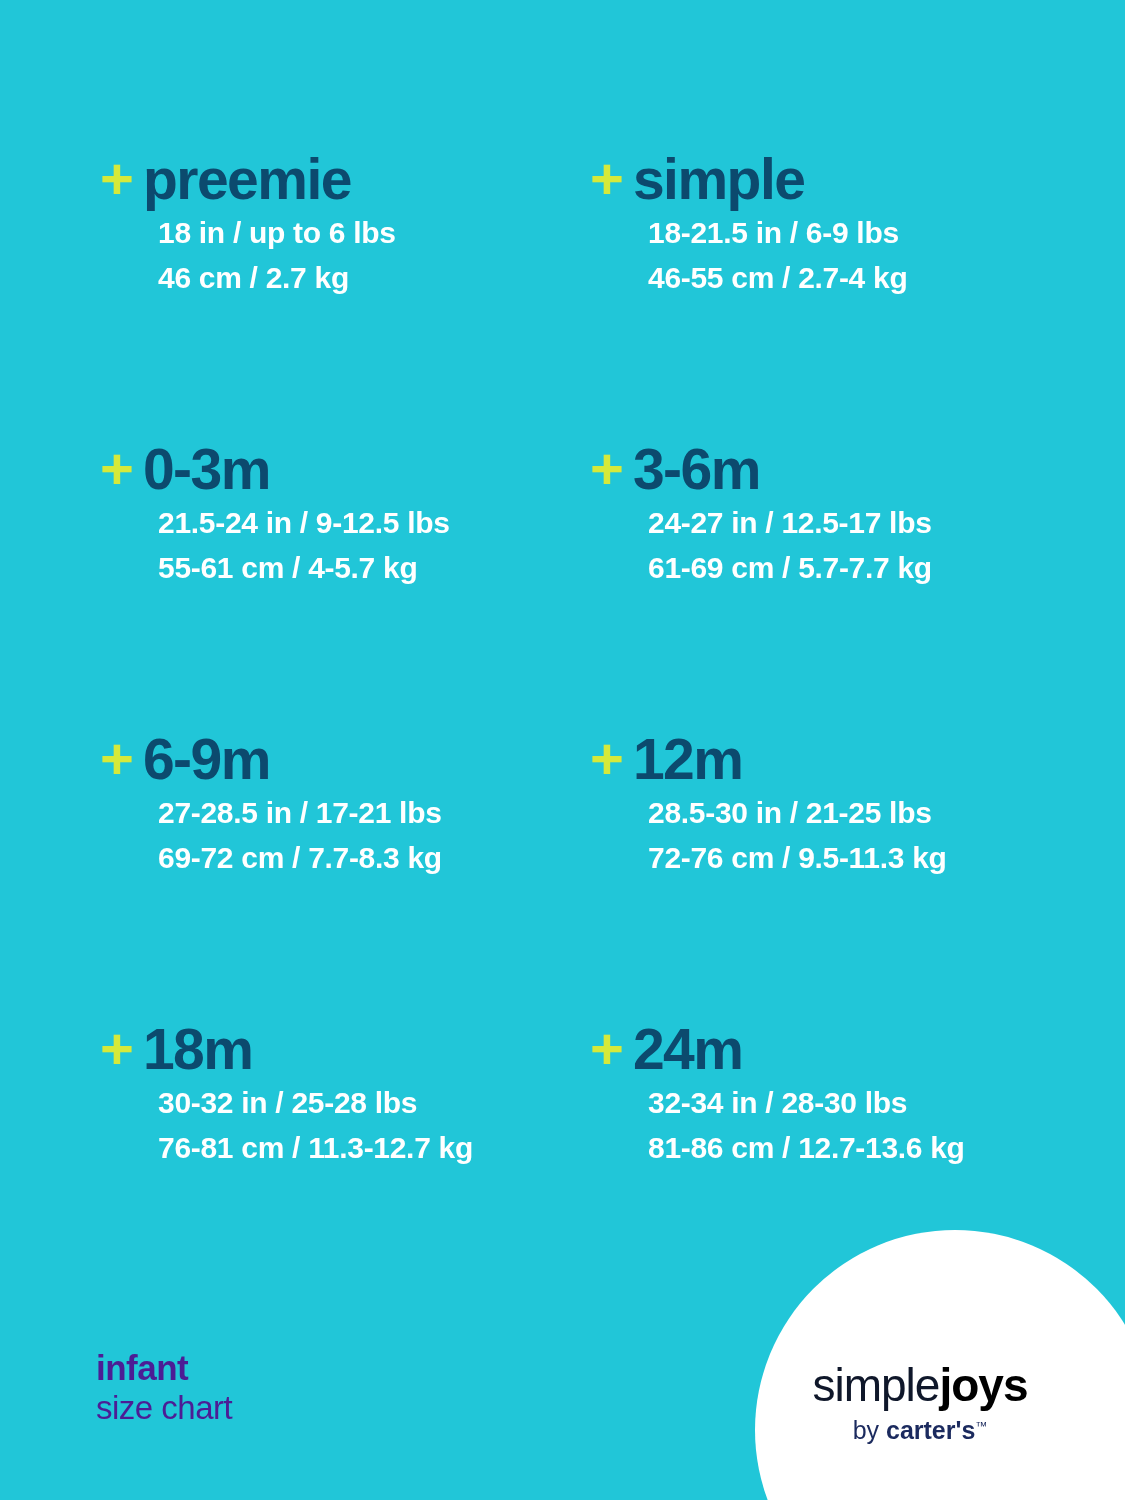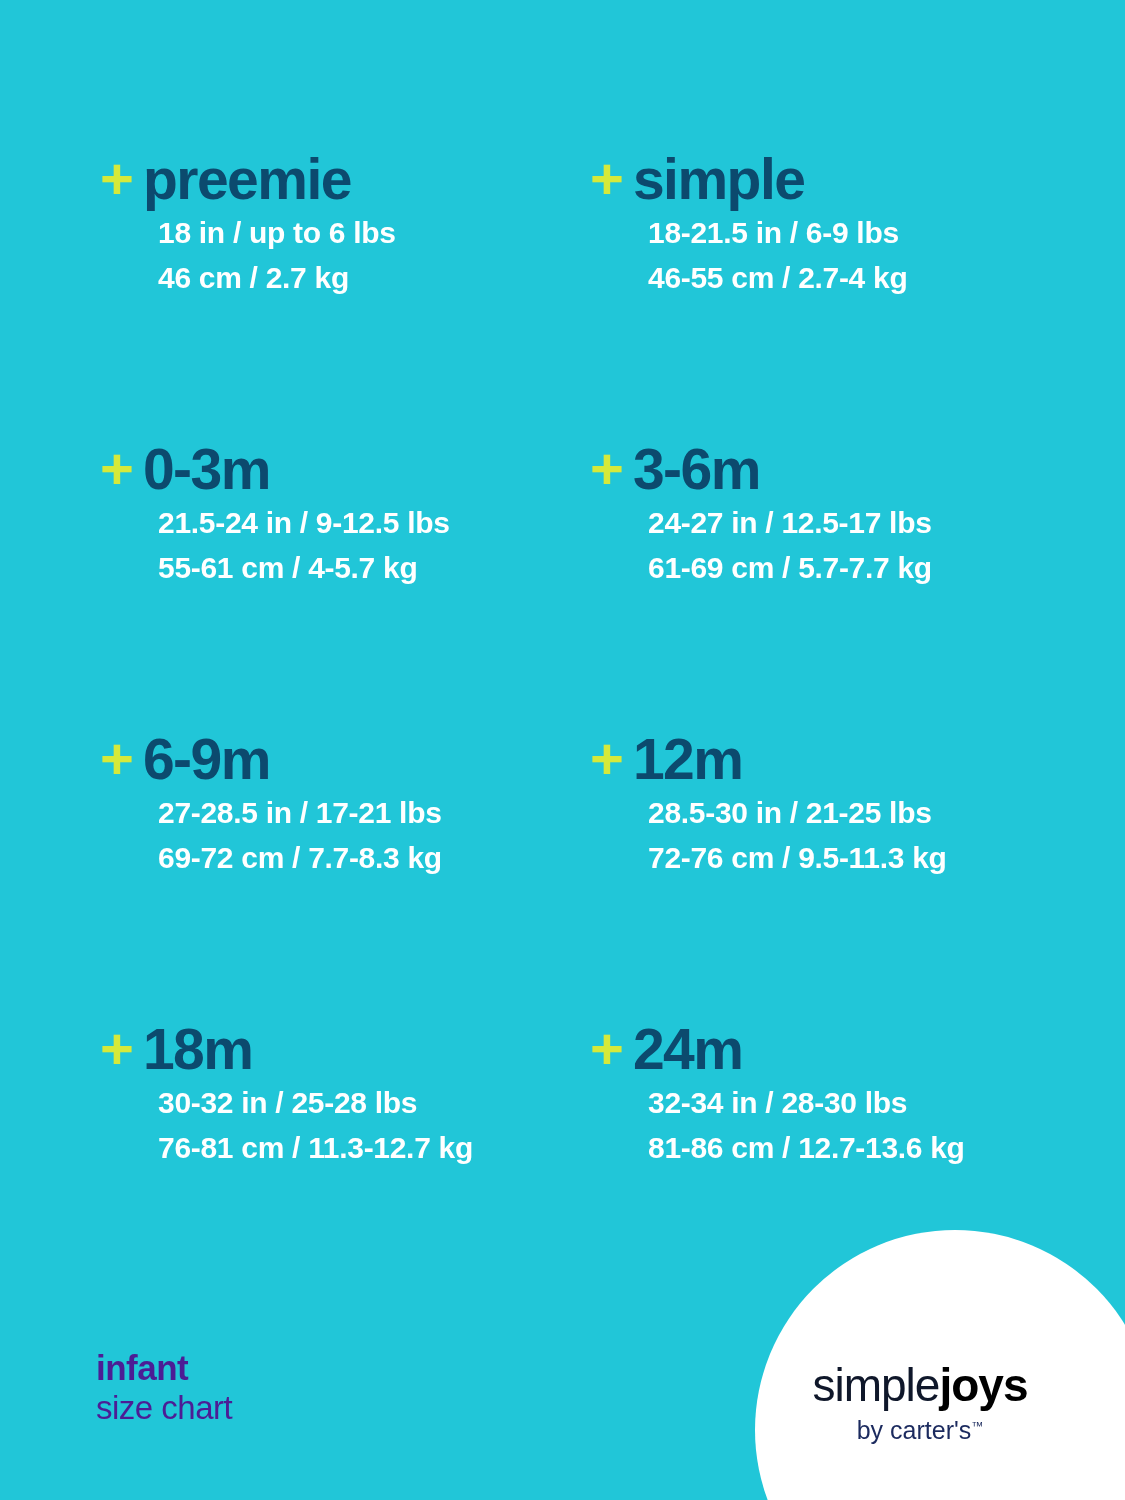--- a/index.html
+++ b/index.html
@@ -113,21 +113,21 @@
     font-size: 25px;
     line-height: 30px;
     color: #1b2a5e;
     margin-top: 2px;
     white-space: nowrap;
   }
   .logo-by .by-word {
     font-weight: normal;
   }
   .logo-by .carters {
-    font-weight: normal;
+    font-weight: bold;
   }
   .tm {
     font-size: 12px;
     vertical-align: super;
   }
 </style>
 </head>
 <body>
 
 <div class="page">

